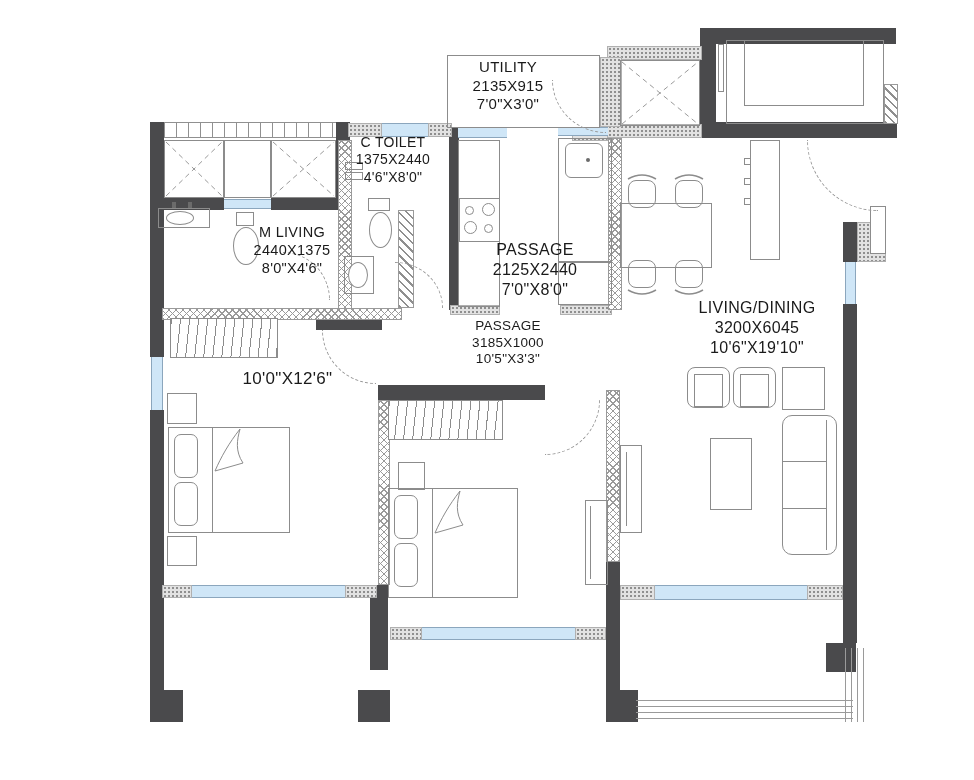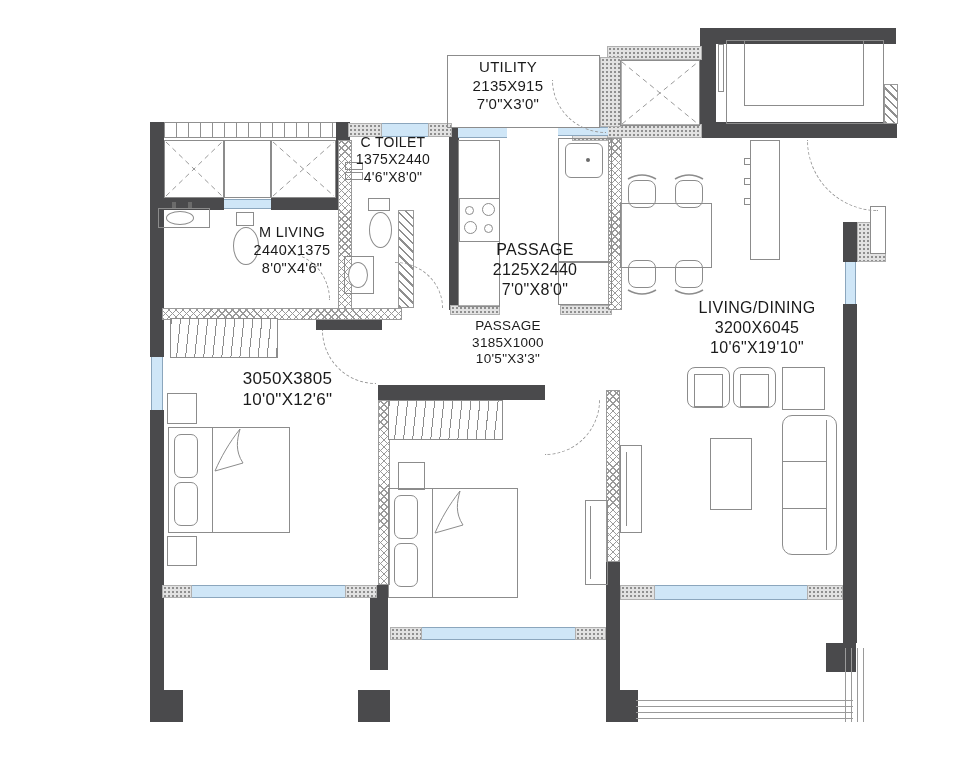--- a/index.html
+++ b/index.html
@@ -229,17 +229,16 @@
     <div>LIVING/DINING</div>
     <div>3200X6045</div>
     <div>10'6"X19'10"</div>
   </div>
   <div class="lbl" style="left:453px;top:318px;width:110px;font-size:13.5px;">
     <div>PASSAGE</div>
     <div>3185X1000</div>
     <div>10'5"X3'3"</div>
   </div>
   <div class="lbl" style="left:205px;top:368px;width:165px;font-size:17px;">
-    <div>3050X3805</div>
     <div>10'0"X12'6"</div>
   </div>
 
 </div>
 
 </body></html>

